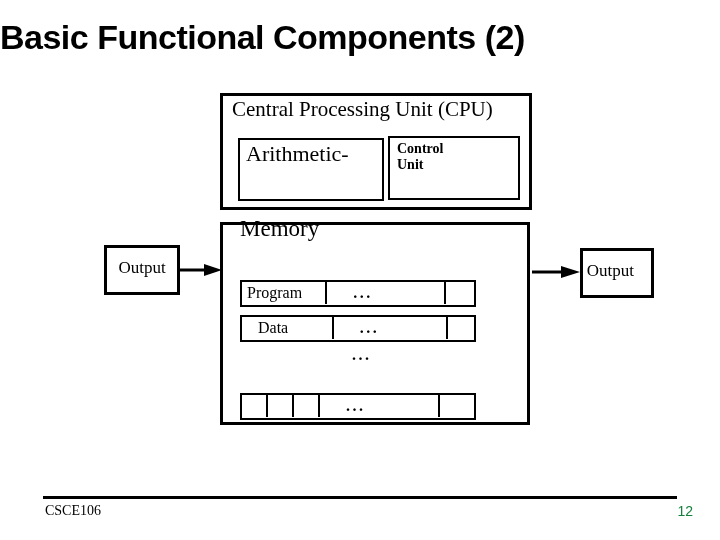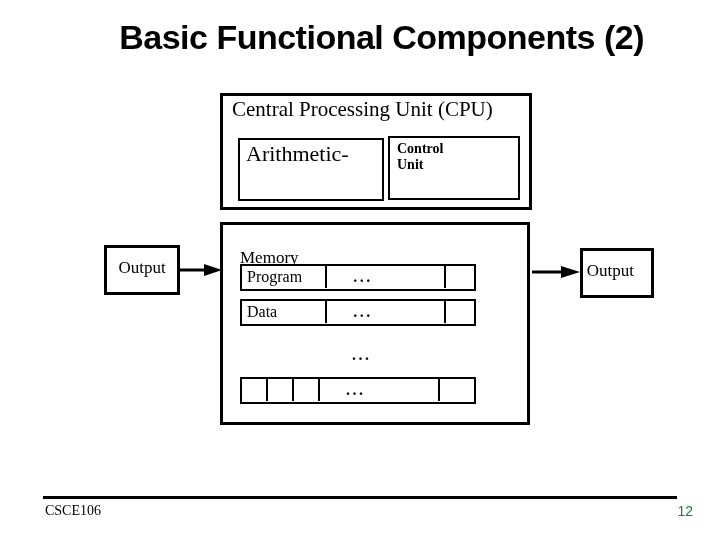--- a/index.html
+++ b/index.html
@@ -15,21 +15,21 @@
     font-family: "Liberation Serif", serif;
     color: #000000;
   }
 
   
   .slide-title {
     position: absolute;
     left: 0;
     top: 18px;
     width: 644px;
-    text-align: right;
+    text-align: left;
     font-family: "Liberation Sans", sans-serif;
     font-weight: bold;
     font-size: 34px;
     letter-spacing: -0.5px;
     color: #000000;
     white-space: nowrap;
   }
 
   
   .diagram {
@@ -74,32 +74,33 @@
   #cu-box { left: 388px; top: 136px; width: 132px; height: 64px; }
   #cu-label {
     left: 397px; top: 141px;
     font-size: 14px;
     font-weight: bold;
   }
 
   
   #memory-box { left: 220px; top: 222px; width: 310px; height: 203px; }
   #memory-label {
-    left: 240px; top: 248px;
-    font-size: 17px;
+    left: 240px; top: 216px;
+    font-size: 23px;
   }
 
   
   .mem-row {
     position: absolute;
     box-sizing: border-box;
     display: flex;
     border: 2px solid #000000;
     background: #ffffff;
     height: 27px;
+    margin-top: 16px;
   }
   .mem-cell {
     box-sizing: border-box;
     border-right: 2px solid #000000;
     display: flex;
     align-items: center;
     font-family: "Liberation Serif", serif;
     font-size: 16px;
     height: 100%;
     position: relative;
@@ -111,21 +112,21 @@
     width: 120px;
     justify-content: flex-start;
     padding-left: 26px;
     letter-spacing: 2.5px;
     font-weight: bold;
   }
   .mem-cell.tail { width: 28px; }
   .mem-cell.blank { width: 26px; }
 
   #row-program { left: 240px; top: 264px; width: 236px; }
-  #row-data    { left: 240px; top: 299px; width: 236px; }
+  #row-data    { left: 240px; top: 299px; width: 236px; padding-left: 11px; }
   #row-bottom  { left: 240px; top: 377px; width: 236px; }
 
   #mem-gap-dots {
     position: absolute;
     left: 352px; top: 346px;
     font-size: 16px;
     font-weight: bold;
     letter-spacing: 2.5px;
   }
 

